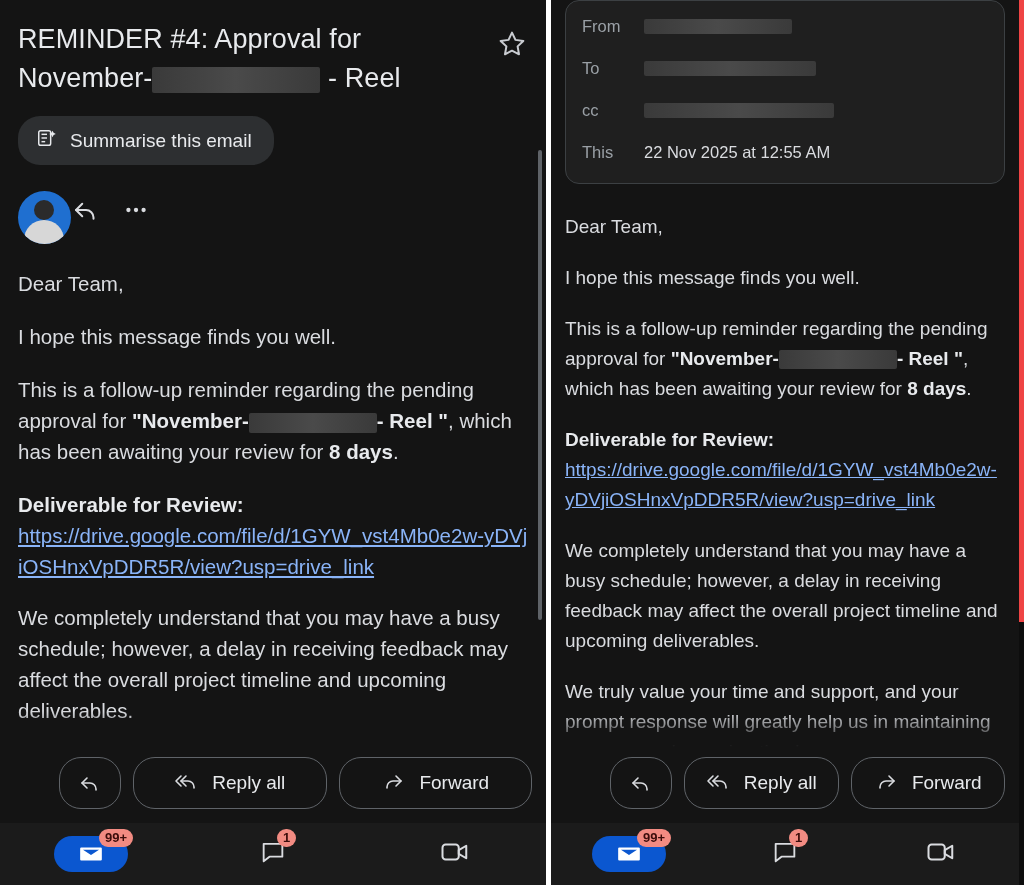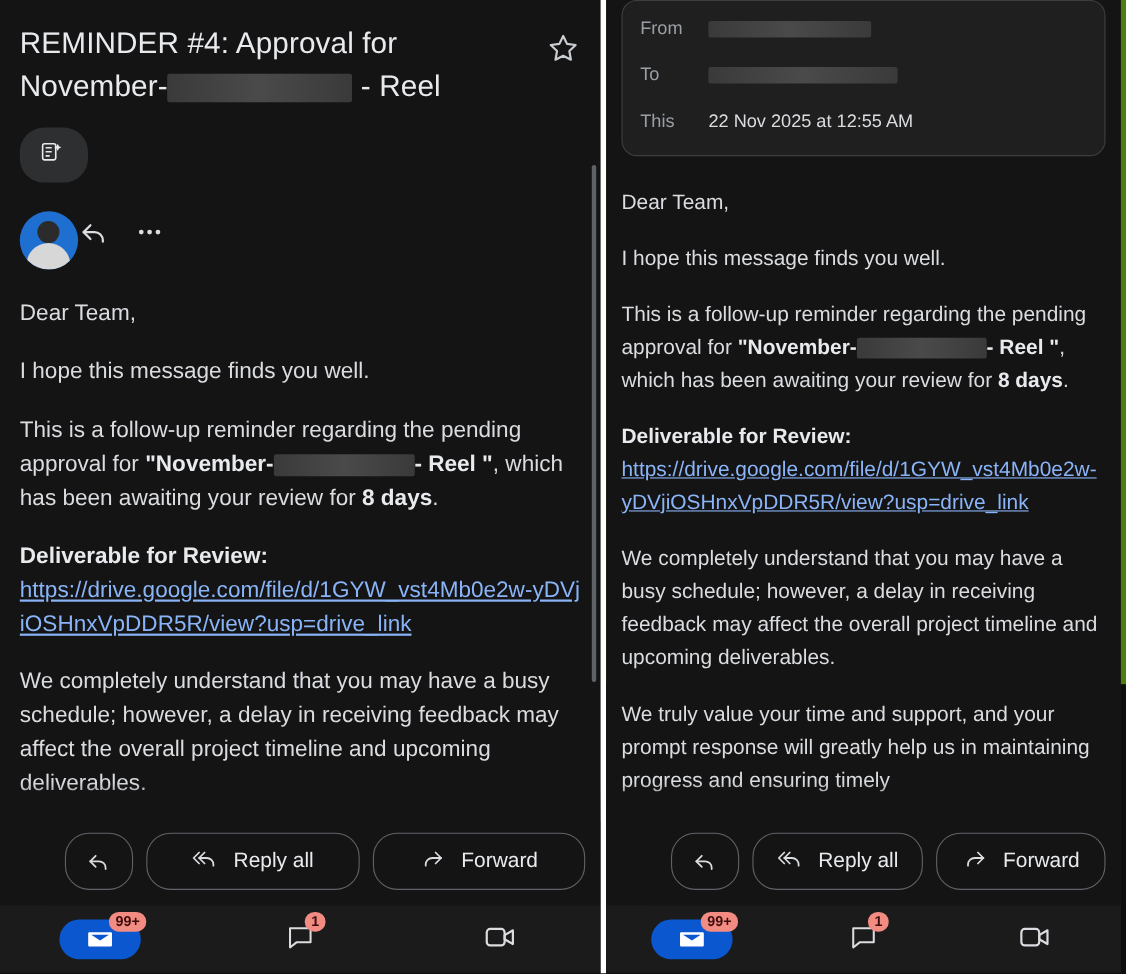--- a/index.html
+++ b/index.html
@@ -5,21 +5,21 @@
   * { box-sizing: border-box; margin: 0; padding: 0; }
   html, body {
     width: 1024px; height: 885px;
     background: #0d0d0d;
     font-family: "Liberation Sans", sans-serif;
     overflow: hidden;
   }
   .screens {
     display: flex;
     width: 1024px; height: 622px;
-    background: #4d7c0f;
+    background: #ef4444;
   }
   .panel {
     position: relative;
     background: #141414;
     height: 885px;
     overflow: hidden;
     display: flex;
     flex-direction: column;
   }
   .panel-left { width: 551px; border-right: 5px solid #ffffff; }
@@ -239,20 +239,21 @@
       <button class="summarise-btn">
         <span>
           <svg width="22" height="22" viewBox="0 0 24 24" fill="none" stroke="#e8eaed" stroke-width="1.6">
             <rect x="3" y="4" width="13" height="16" rx="2"></rect>
             <line x1="6" y1="8" x2="12" y2="8"></line>
             <line x1="6" y1="12" x2="12" y2="12"></line>
             <line x1="6" y1="16" x2="10" y2="16"></line>
             <path d="M18 4l1.2 2.4L21.6 7.6 19.2 8.8 18 11.2 16.8 8.8 14.4 7.6 16.8 6.4z" fill="#e8eaed" stroke="none"></path>
           </svg>
         </span>
+        <span>Summarise this email</span>
       </button>
 
       <div class="sender-row">
         <div class="avatar">
           <div class="head"></div>
           <div class="body"></div>
         </div>
         <div class="hdr-actions">
           <span>
             <svg width="30" height="30" viewBox="0 0 24 24" fill="none" stroke="#dadce0" stroke-width="1.6" stroke-linecap="round" stroke-linejoin="round">
@@ -350,20 +351,24 @@
       <div class="details-card">
         <div class="det-row">
           <span class="det-key">From</span>
           <span class="redact" style="width:148px;height:15px;">&nbsp;</span>
         </div>
         <div class="det-row">
           <span class="det-key">To</span>
           <span class="redact" style="width:172px;height:15px;">&nbsp;</span>
         </div>
         <div class="det-row">
+          <span class="det-key">cc</span>
+          <span class="redact" style="width:190px;height:15px;">&nbsp;</span>
+        </div>
+        <div class="det-row">
           <span class="det-key">This</span>
           <span class="det-val">22 Nov 2025 at 12:55 AM</span>
         </div>
       </div>
     </div>
 
     <div class="r-body">
       <div class="msg" style="margin-top:28px;">
         <p>Dear Team,</p>
         <p>I hope this message finds you well.</p>

